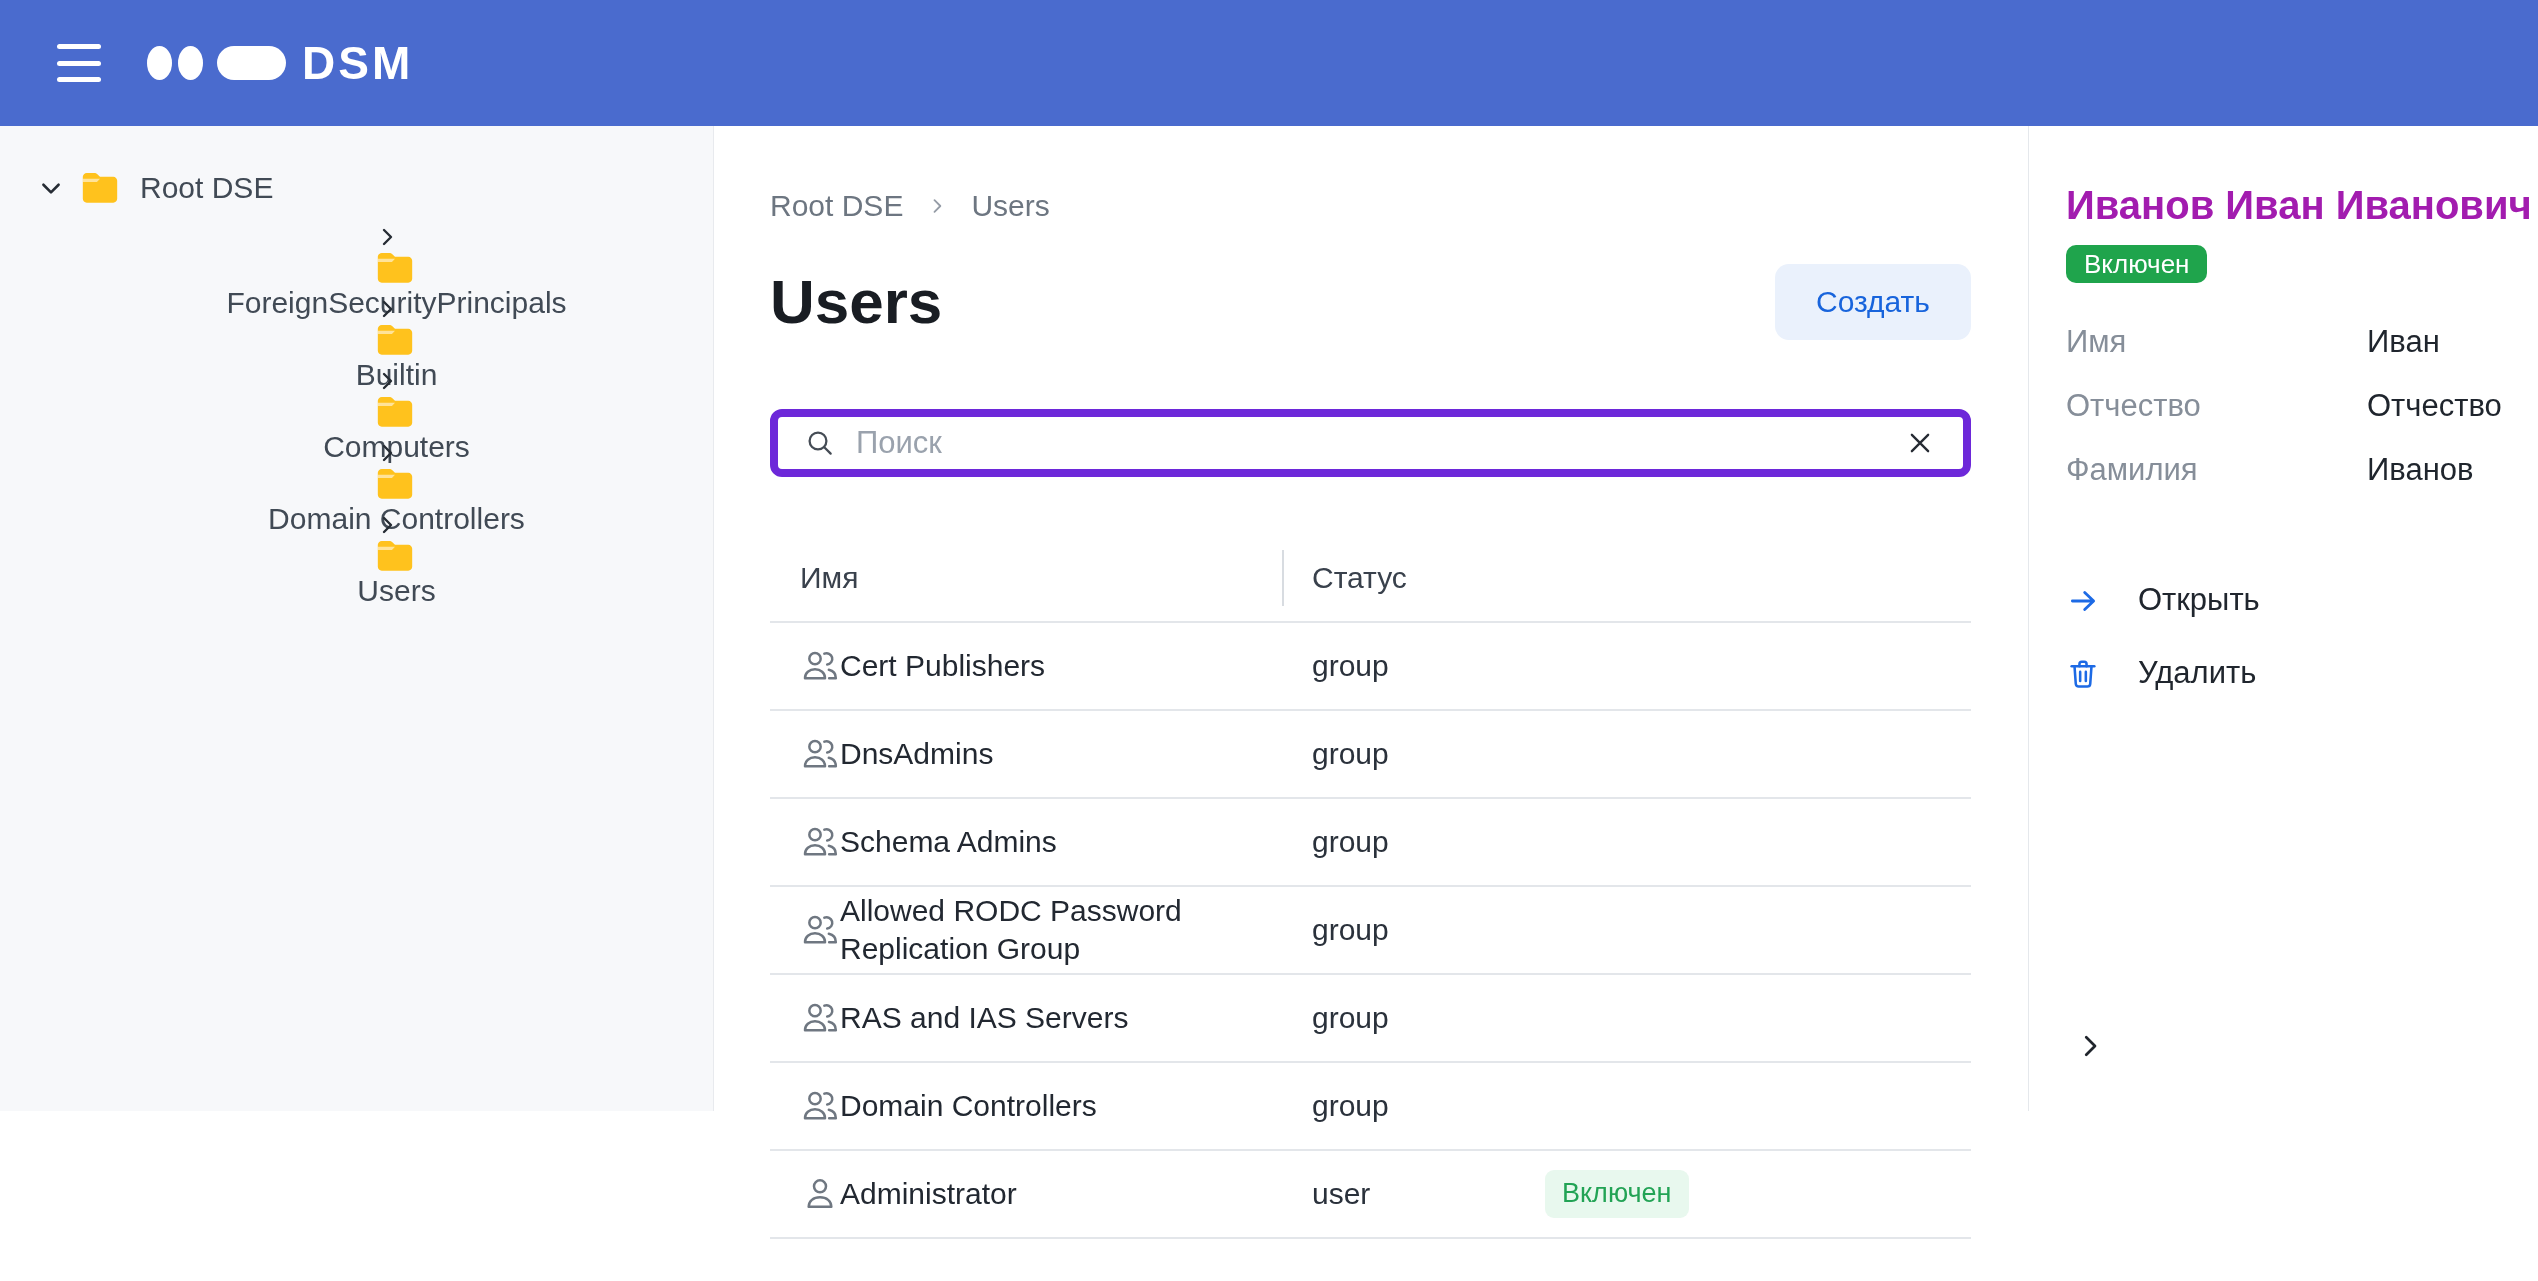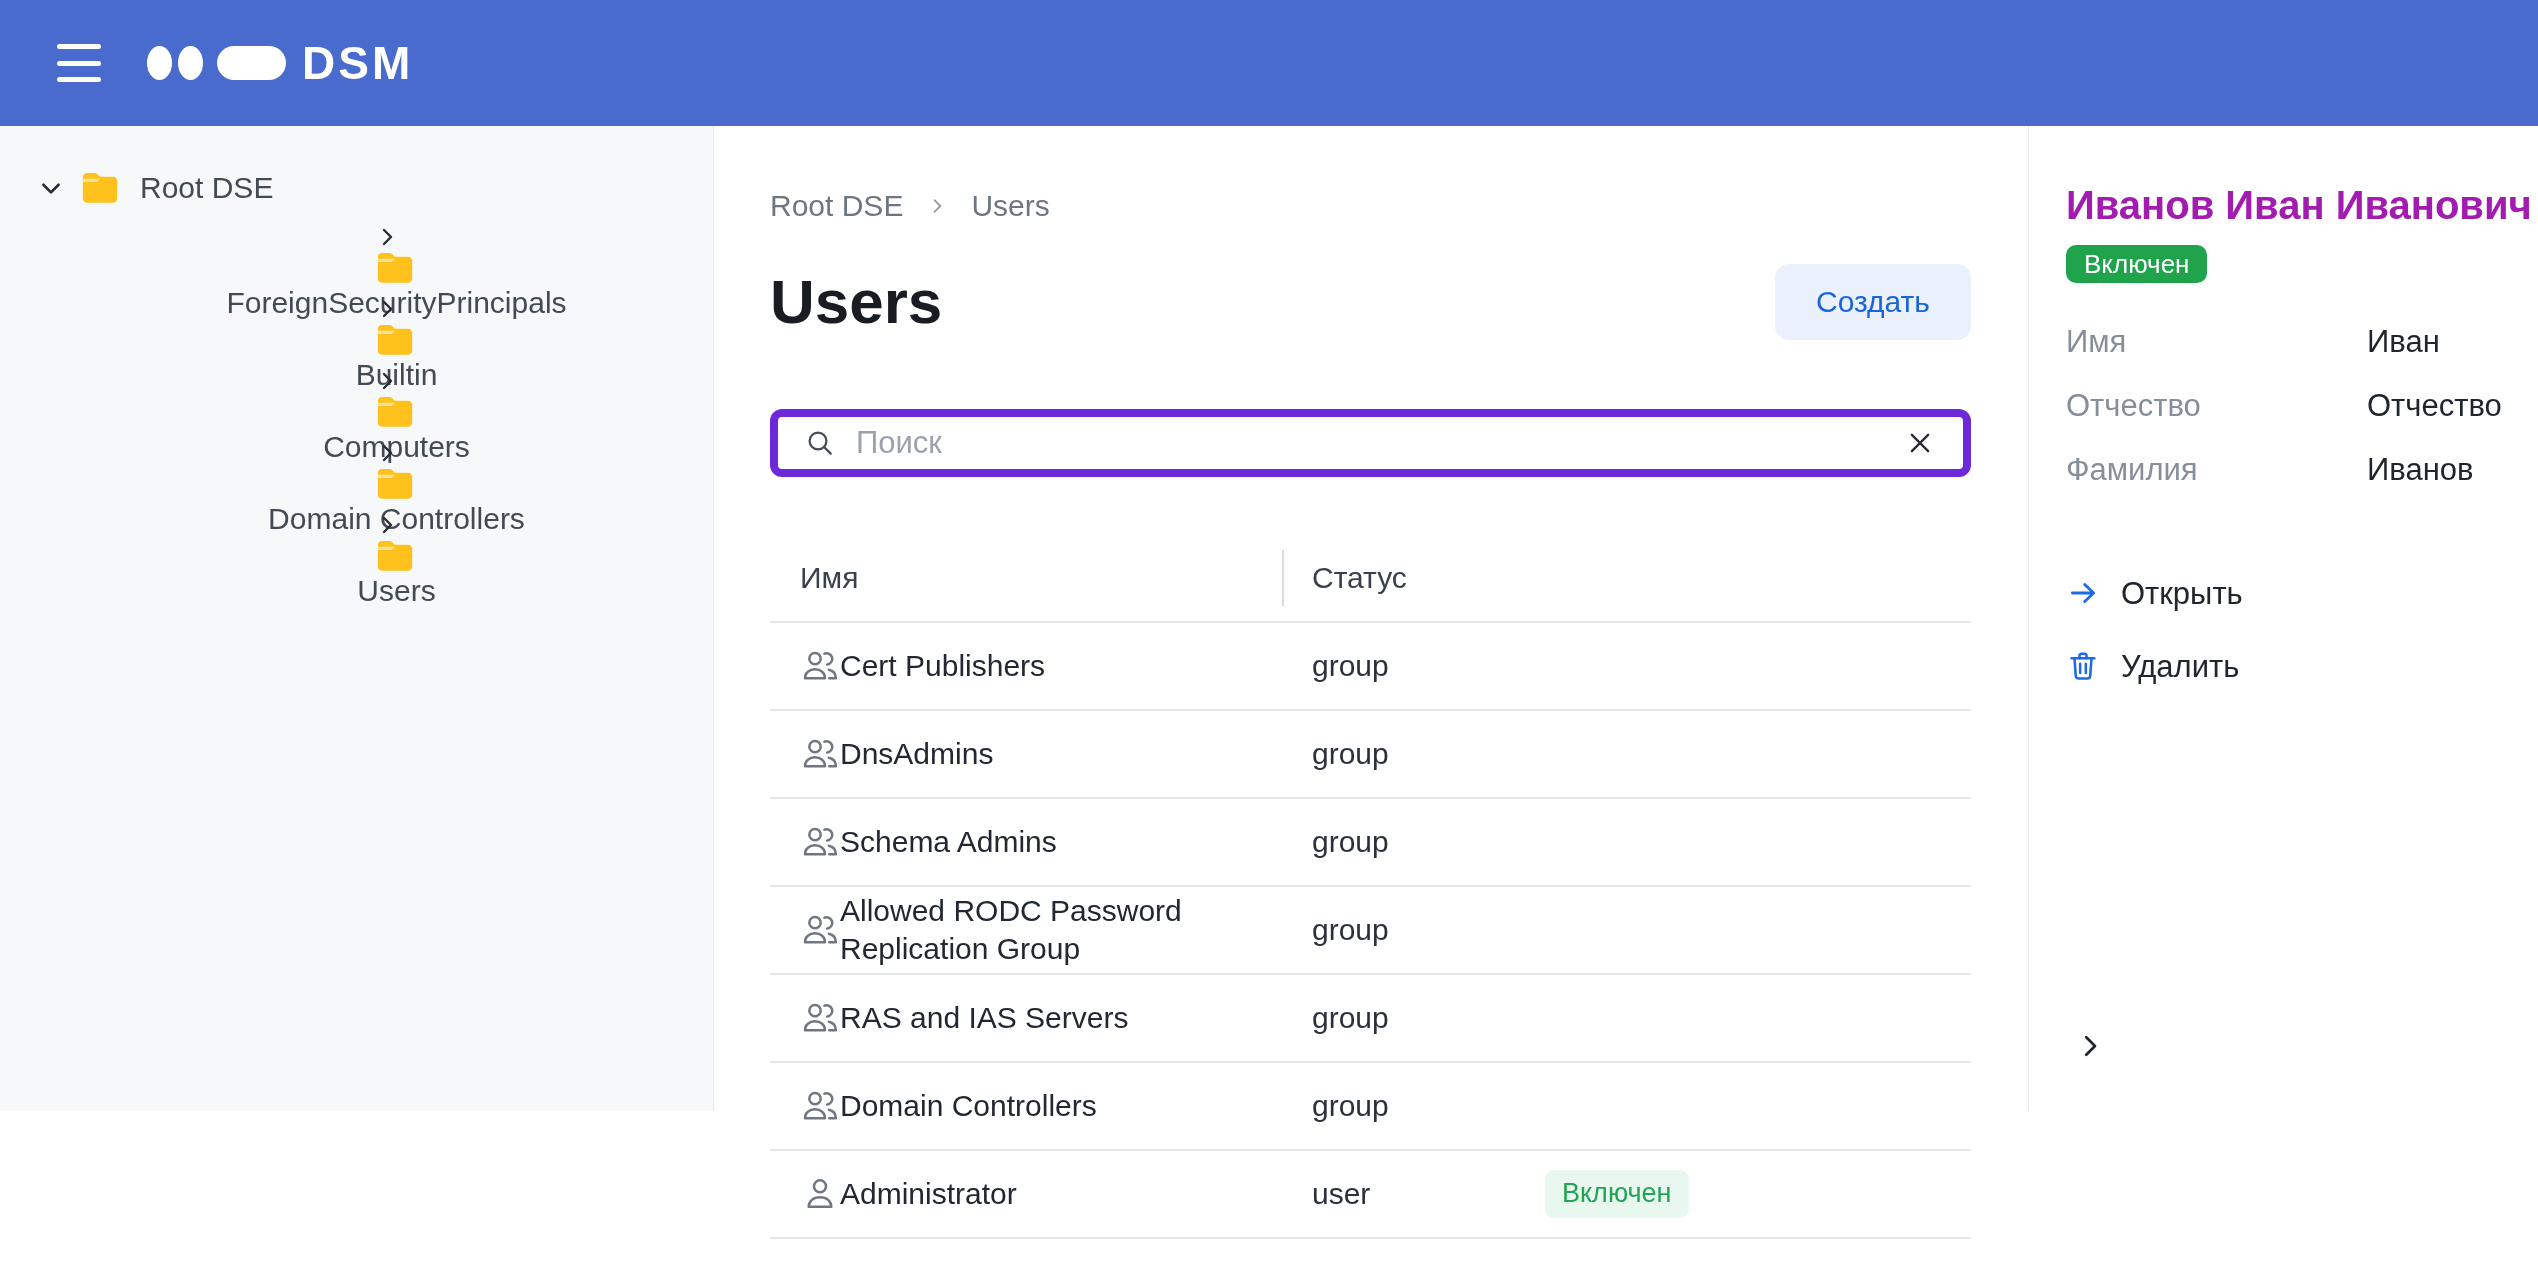--- a/index.html
+++ b/index.html
@@ -58,21 +58,21 @@
   .badge-soft { background:#E8F8EE; color:#22A355; font-size:27px; padding:9px 17px; border-radius:9px; line-height:1.1; }
 
   
   .detail-title { font-size:40px; font-weight:700; color:#a21caf; line-height:50px; white-space:nowrap; }
   .badge-solid { display:inline-block; margin-top:15px; background:#1FA44C; color:#fff; font-size:26px; line-height:38px; padding:0 18px; border-radius:10px; }
   .fields { margin-top:38px; }
   .field-row { display:grid; grid-template-columns:301px 1fr; align-items:center; line-height:42px; margin-bottom:22px; font-size:31px; }
   .field-label { color:#868E99; }
   .field-value { color:#1F252D; white-space:nowrap; }
   .actions { margin-top:85px; }
-  .action-row { display:flex; align-items:flex-start; gap:21px; height:42px; margin-bottom:31px; cursor:pointer; }
+  .action-row { display:flex; align-items:flex-end; gap:38px; height:42px; margin-bottom:31px; cursor:pointer; }
   .action-icon { width:34px; height:34px; flex:none; display:flex; align-items:center; justify-content:center; }
   .action-label { font-size:31px; color:#20262E; }
   .collapse-btn { position:absolute; left:44px; bottom:48px; width:34px; height:34px; background:none; border:none; padding:0; cursor:pointer; display:flex; align-items:center; justify-content:center; }
 
   svg { display:block; }
 </style>
 </head>
 <body>
 
 <header class="topbar">

